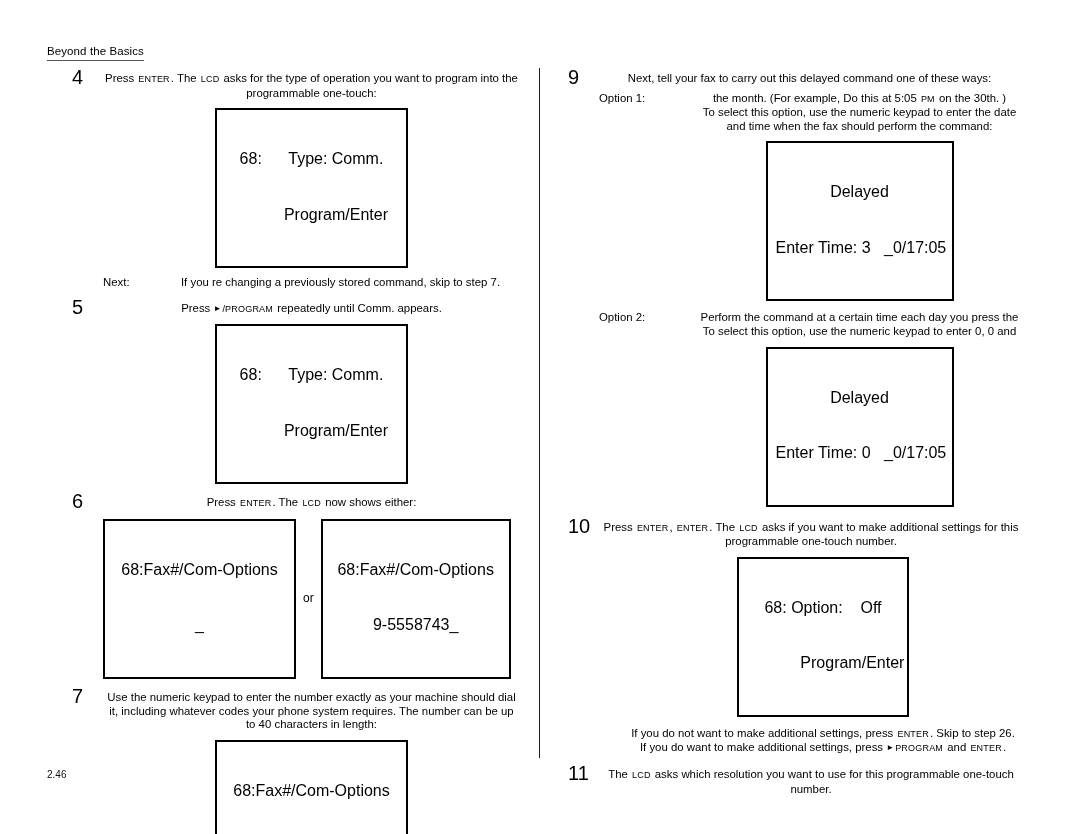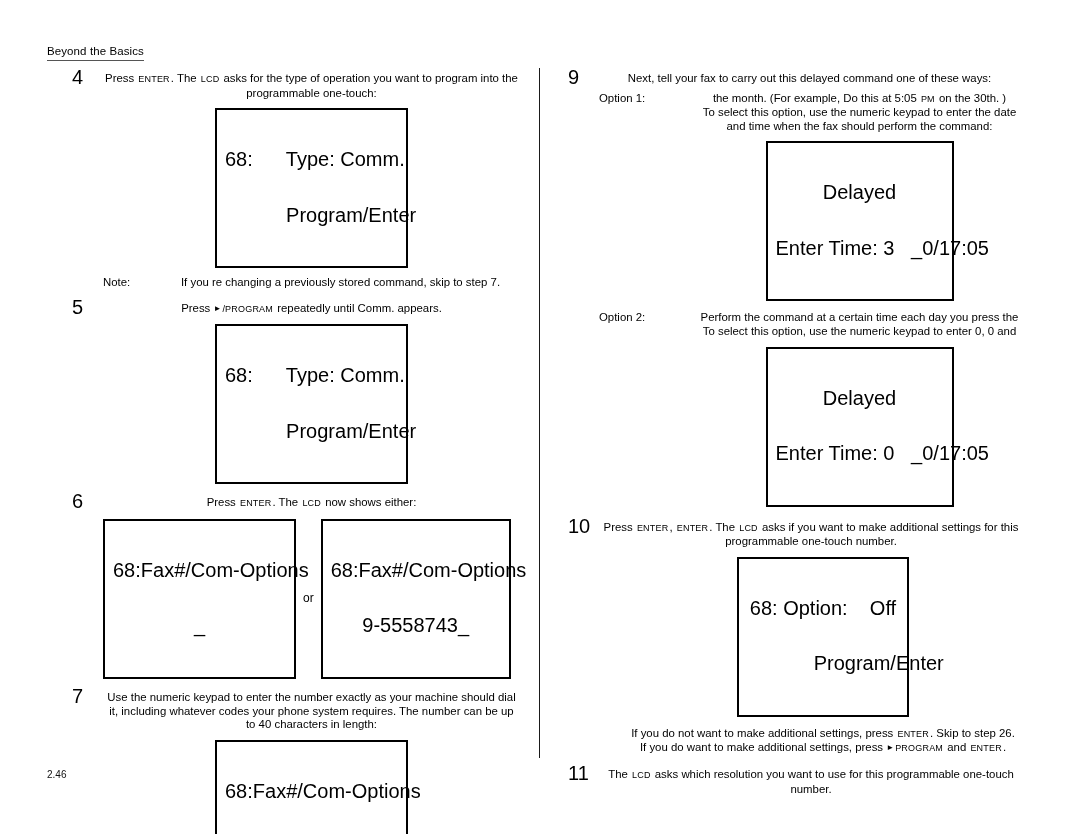--- a/index.html
+++ b/index.html
@@ -91,21 +91,21 @@
     text-transform: uppercase;
     padding: 0 1px;
   }
   .tri-r::before { content: "\25BA"; font-size: 8px; vertical-align: 1px; }
 
   
   .lcd {
     border: 2px solid #000;
     box-sizing: border-box;
     padding: 3px 8px 5px 8px;
-    font-size: 20px;
+    font-size: 16px;
     line-height: 18.5px;
     white-space: pre;
     display: inline-block;
     background: #fff;
   }
   .lcd .l1, .lcd .l2 { display: block; }
 
   .lcd-wrap { margin: 8px 0 0 0; }
 
   
@@ -161,21 +161,21 @@
     <div class="step-num">4</div>
     <div class="step-body">
       <p class="t"><span>Press </span><span class="key">ENTER</span><span>. The </span><span class="key">LCD</span><span> asks for the type of operation you want to program into the programmable one-touch:</span></p>
       <div class="lcd-wrap">
         <div class="lcd lcd-w193">
           <span class="l1">68:      Type: Comm.</span>
           <span class="l2">           Program/Enter</span>
         </div>
       </div>
       <div class="note">
-        <span class="note-label">Note:</span>
+        <span class="note-label">Next:</span>
         <div class="note-text narrow">If you re changing a previously stored command, skip to step 7.</div>
       </div>
     </div>
   </div>
 
   <div class="step mt12">
     <div class="step-num">5</div>
     <div class="step-body">
       <p class="t"><span>Press </span><span class="tri-r"></span><span class="key">/PROGRAM</span><span> repeatedly until   Comm.  appears.</span></p>
       <div class="lcd-wrap">

